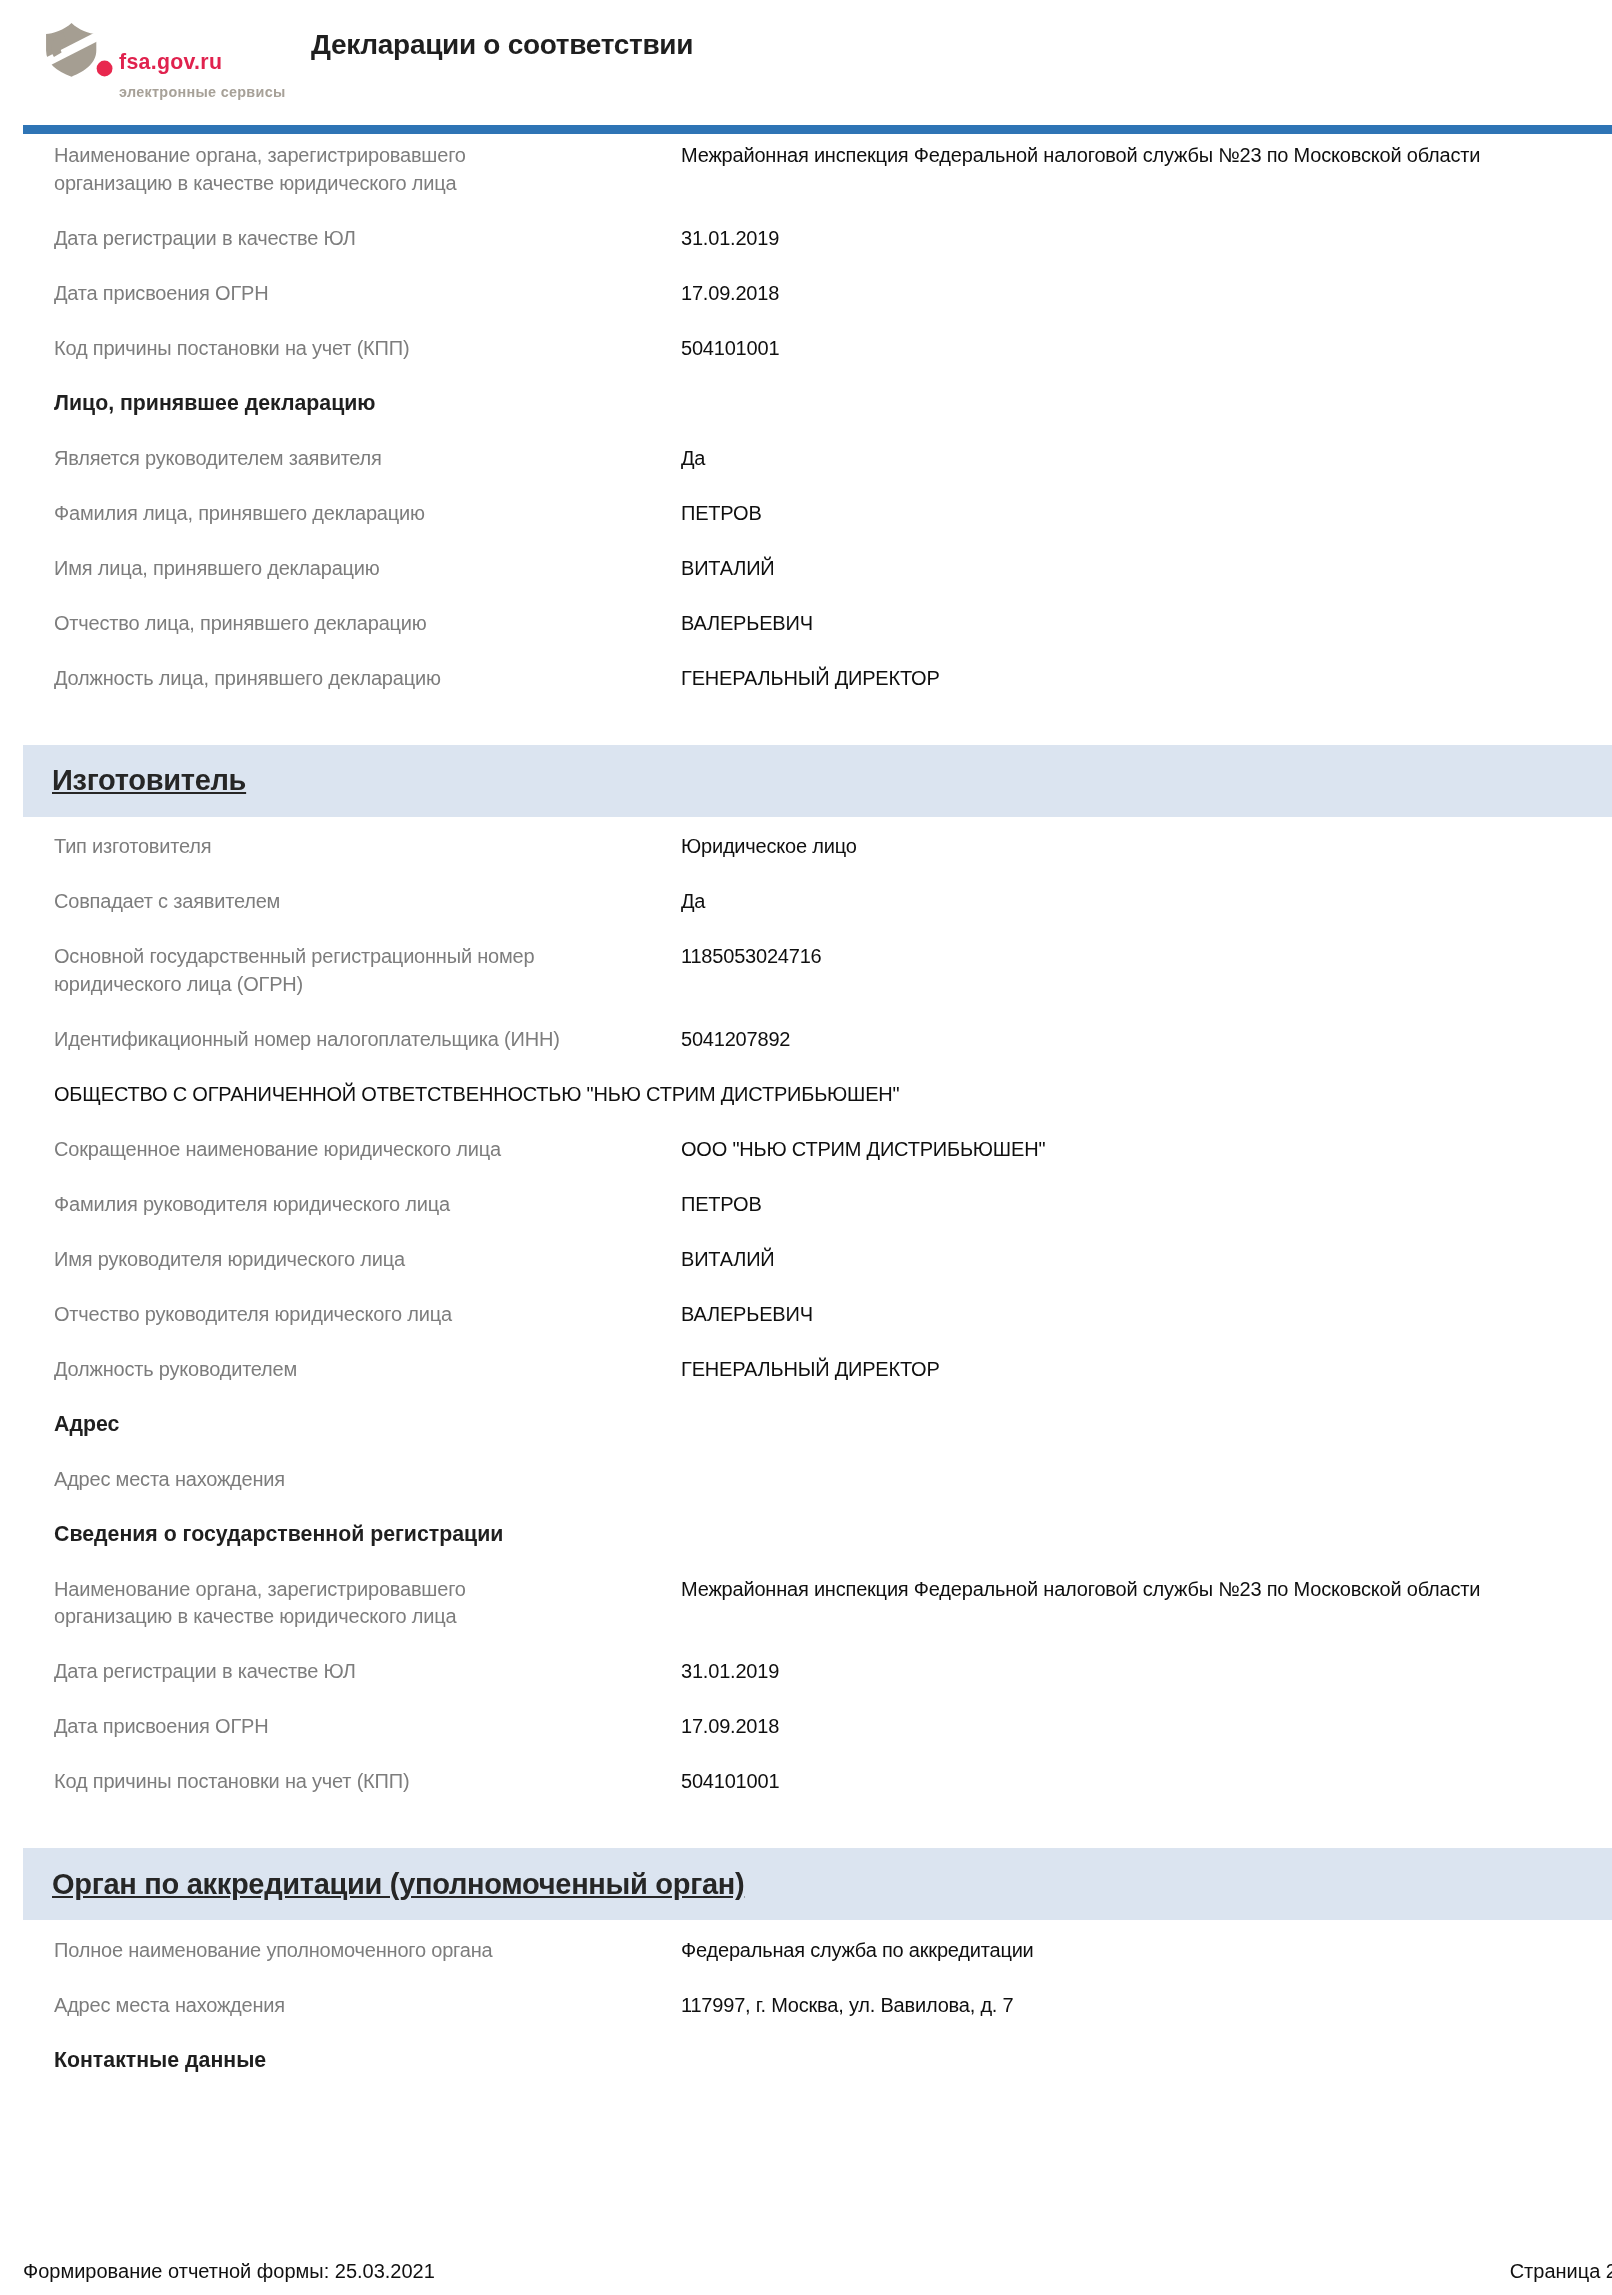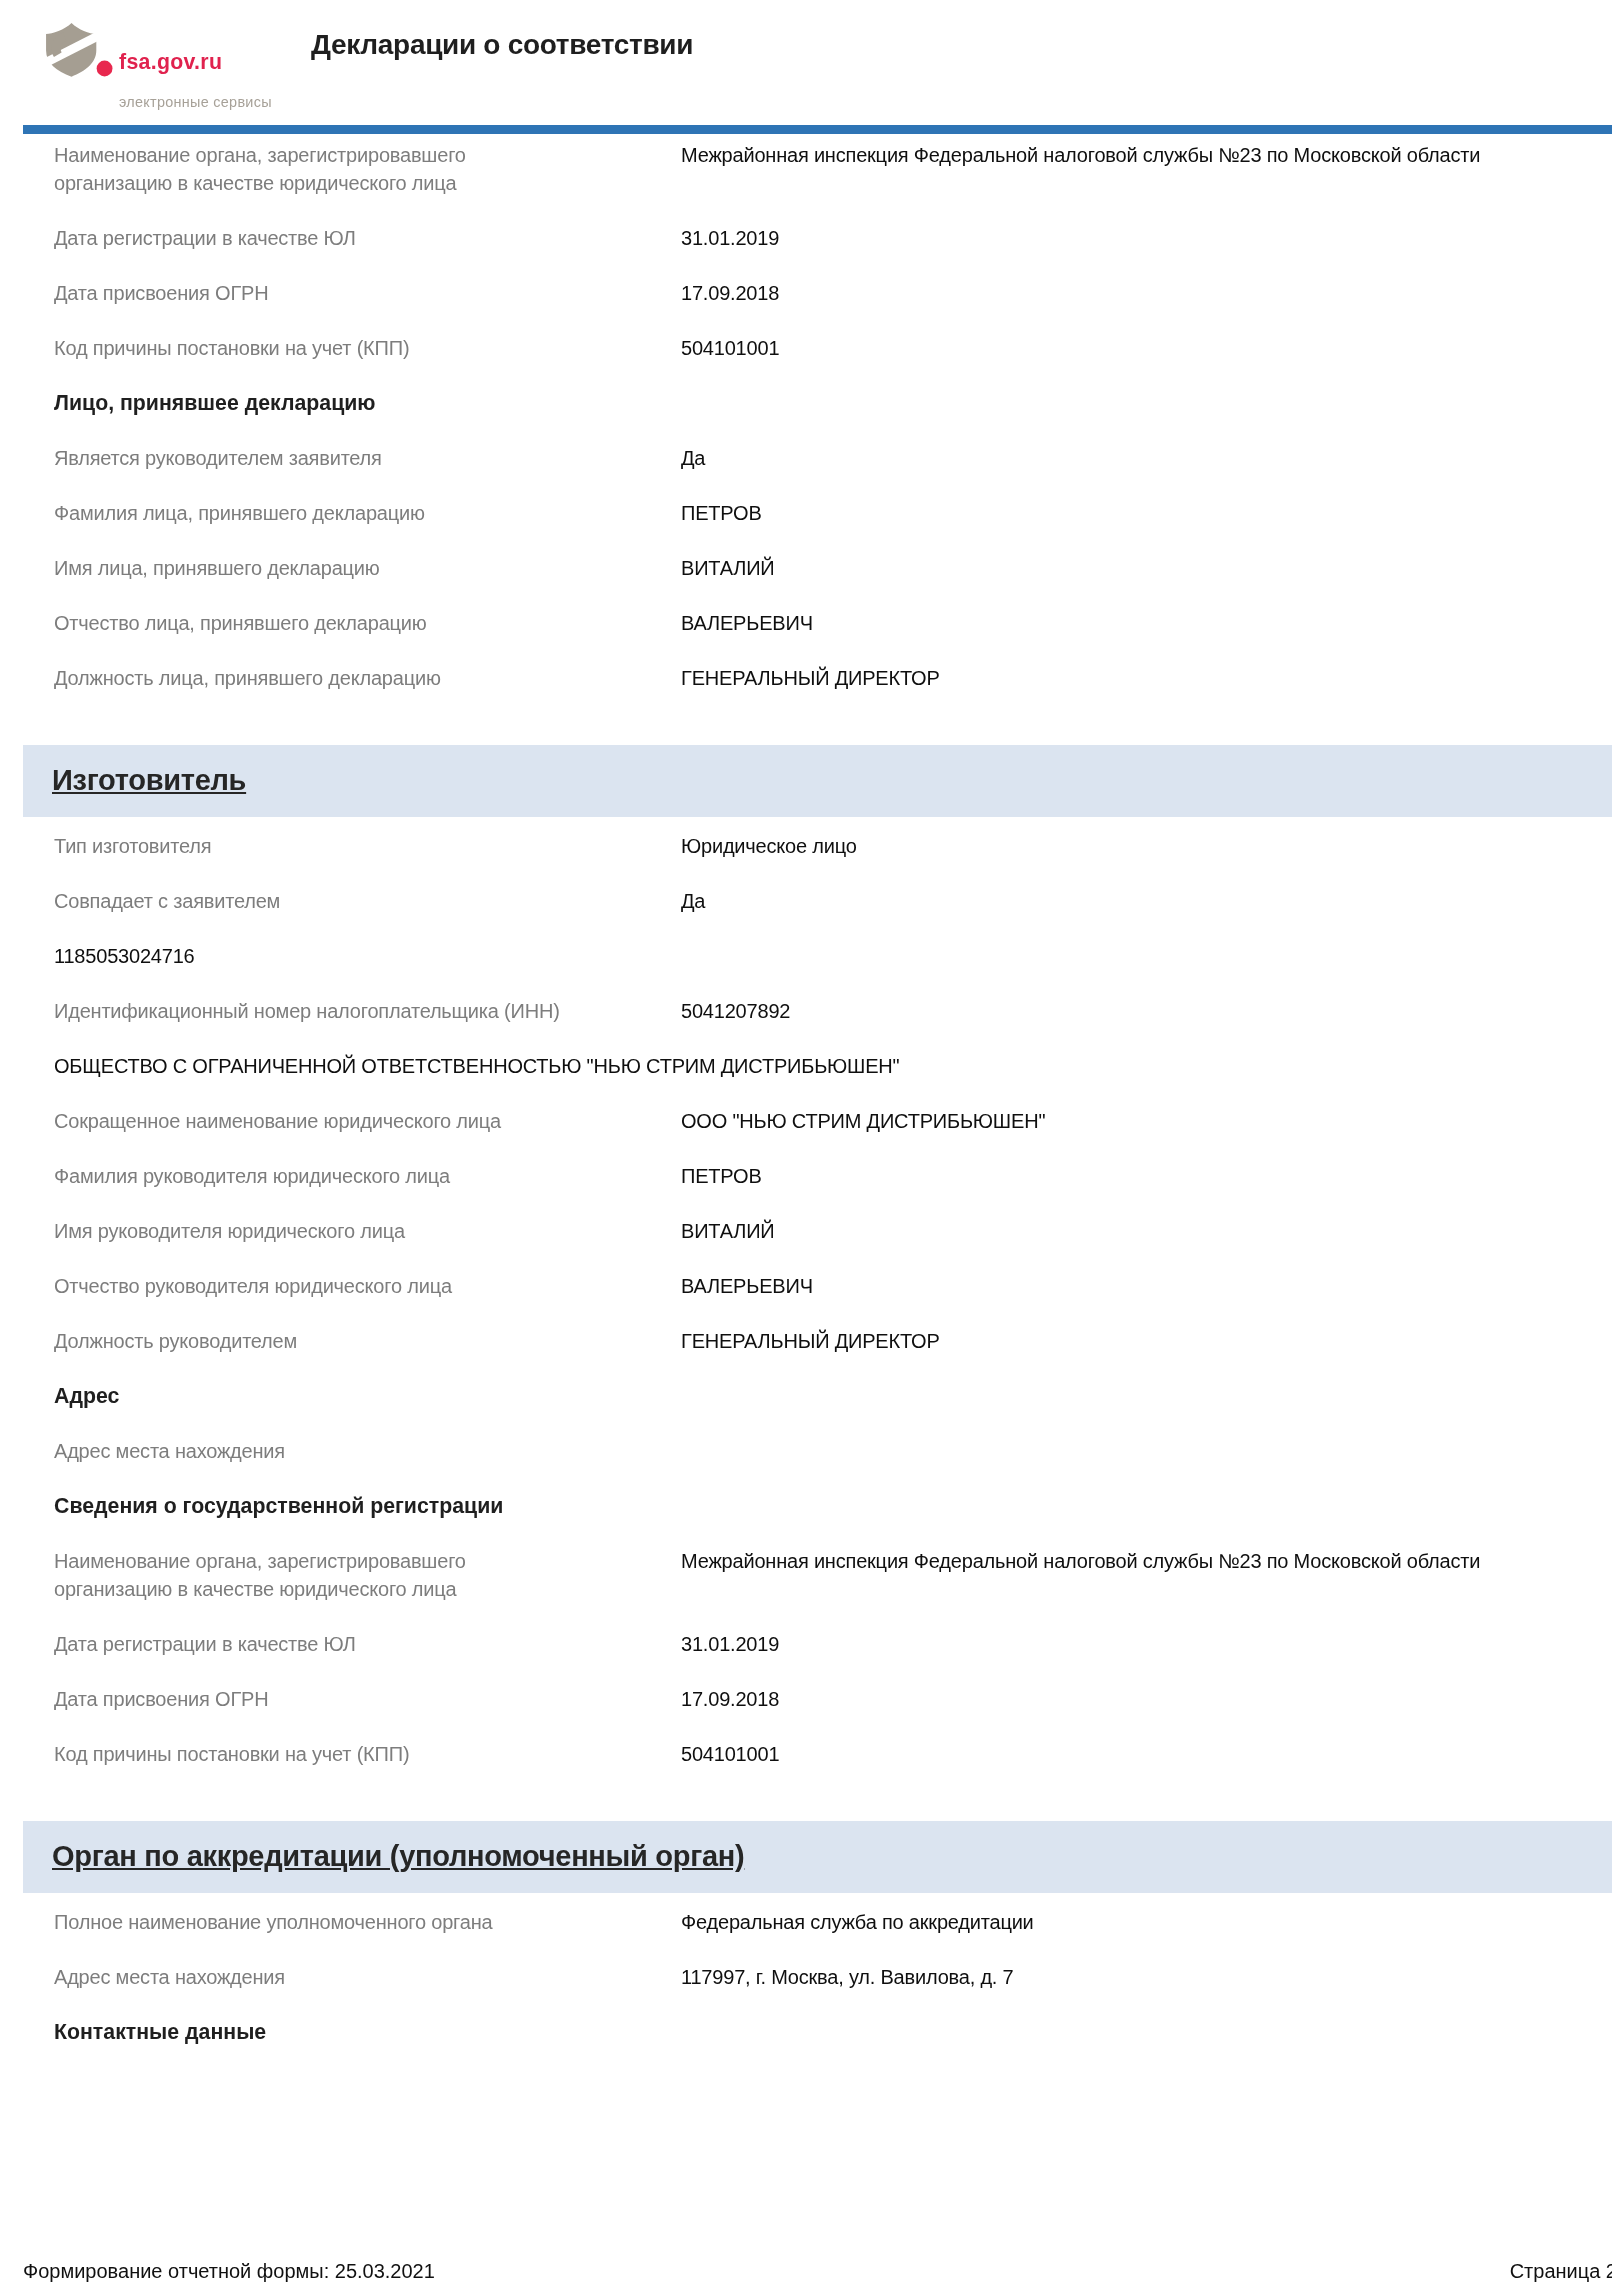--- a/index.html
+++ b/index.html
@@ -5,21 +5,21 @@
   html,body{margin:0;padding:0;background:#ffffff;}
   .page{
     position:relative;width:1612px;height:2295px;background:#ffffff;
     font-family:"Liberation Sans",sans-serif;color:#111;overflow:hidden;padding-left:28px;
   }
   
   .header{position:absolute;top:0;left:0;width:100%;height:125px;background:#fff;}
   .logo{position:absolute;left:44px;top:23.4px;width:117px;height:58px;}
   .logo-text{position:absolute;left:119px;top:51px;white-space:nowrap;}
   .brand{font-size:21.3px;font-weight:bold;color:#e0224e;letter-spacing:0.3px;line-height:23.4px;}
-  .tagline{font-size:14.4px;color:#a7a198;letter-spacing:0.3px;margin-top:20px;}
+  .tagline{font-size:14.4px;color:#a7a198;letter-spacing:0.3px;margin-top:10px;font-weight:bold;}
   .page-title{
     position:absolute;left:311px;top:29px;font-size:28px;font-weight:bold;
     color:#1f1f1f;letter-spacing:-0.3px;white-space:nowrap;
   }
   
   .topbar{position:absolute;top:125px;left:23px;right:9.6px;height:9px;background:#2e74b5;}
   
   .content{position:absolute;top:142px;left:23px;right:9.6px;display:flex;flex-direction:column;}
   .row{display:flex;margin:0 0 27.5px 31px;font-size:20px;line-height:27.5px;letter-spacing:-0.2px;}
   .row .label{width:524px;min-width:524px;margin-right:103px;color:#7d7d7d;}
@@ -105,20 +105,21 @@
 
     <div class="row">
       <div class="label">Тип изготовителя</div>
       <div class="value">Юридическое лицо</div>
     </div>
     <div class="row">
       <div class="label">Совпадает с заявителем</div>
       <div class="value">Да</div>
     </div>
     <div class="row">
+      <div class="label">Основной государственный регистрационный номер юридического лица (ОГРН)</div>
       <div class="value">1185053024716</div>
     </div>
     <div class="row">
       <div class="label">Идентификационный номер налогоплательщика (ИНН)</div>
       <div class="value">5041207892</div>
     </div>
     <div class="row">
       <div class="value">ОБЩЕСТВО С ОГРАНИЧЕННОЙ ОТВЕТСТВЕННОСТЬЮ "НЬЮ СТРИМ ДИСТРИБЬЮШЕН"</div>
     </div>
     <div class="row">

